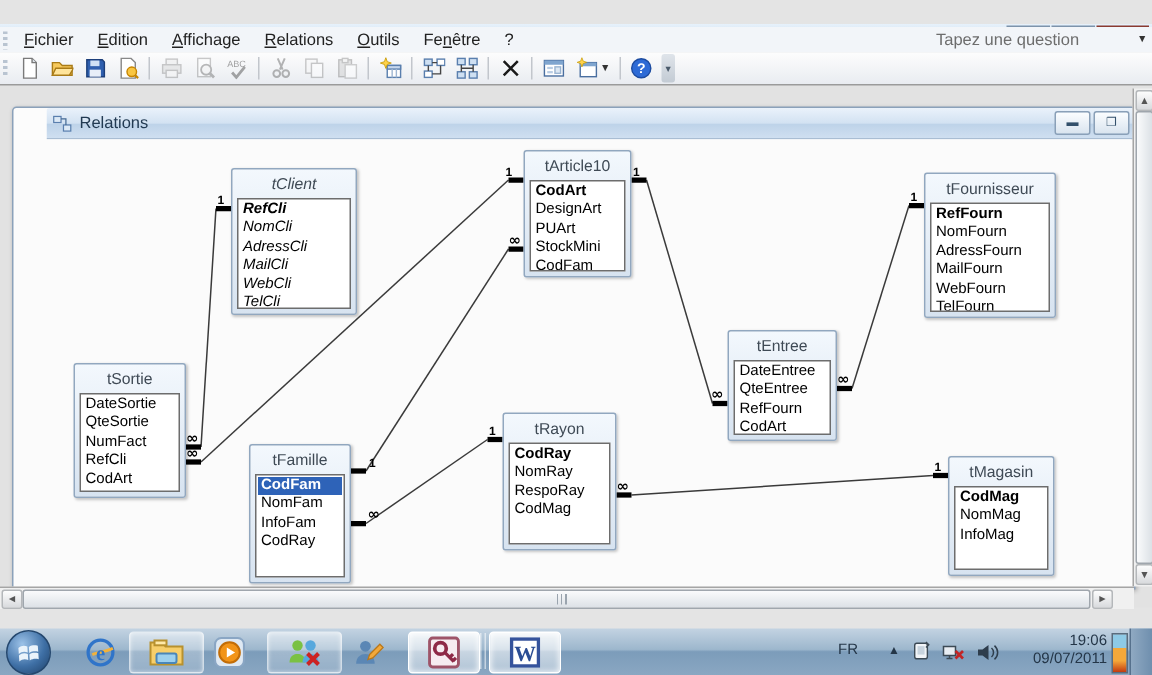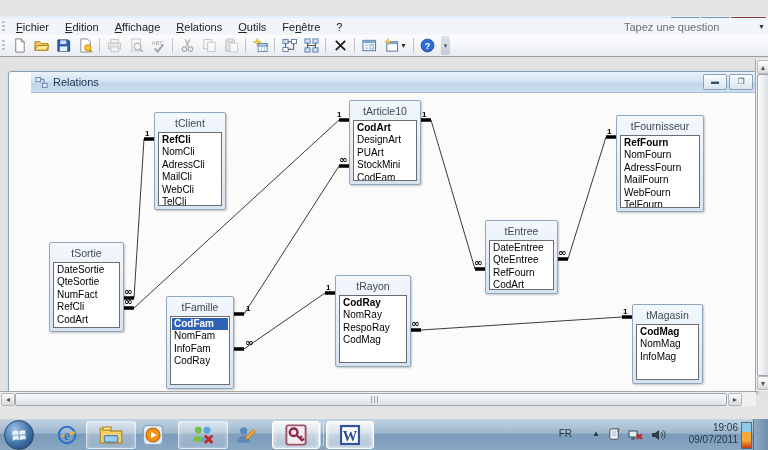--- a/index.html
+++ b/index.html
@@ -334,21 +334,21 @@
       <div class="tbl" style="left: 39px; top: 149px; width: 75px; height: 90px;">
             <div class="tbl-title">tSortie</div>
             <div class="tbl-fields">
               <div class="fld">DateSortie</div>
               <div class="fld">QteSortie</div>
               <div class="fld">NumFact</div>
               <div class="fld">RefCli</div>
               <div class="fld">CodArt</div>
             </div>
           </div>
-          <div class="tbl" style="left: 144px; top: 19px; width: 72px; height: 98px;">
+          <div class="tbl" style="left: 144px; top: 19px; width: 84px; height: 98px; font-style: italic;">
             <div class="tbl-title">tClient</div>
             <div class="tbl-fields">
               <div class="fld pk">RefCli</div>
               <div class="fld">NomCli</div>
               <div class="fld">AdressCli</div>
               <div class="fld">MailCli</div>
               <div class="fld">WebCli</div>
               <div class="fld">TelCli</div>
             </div>
           </div>

